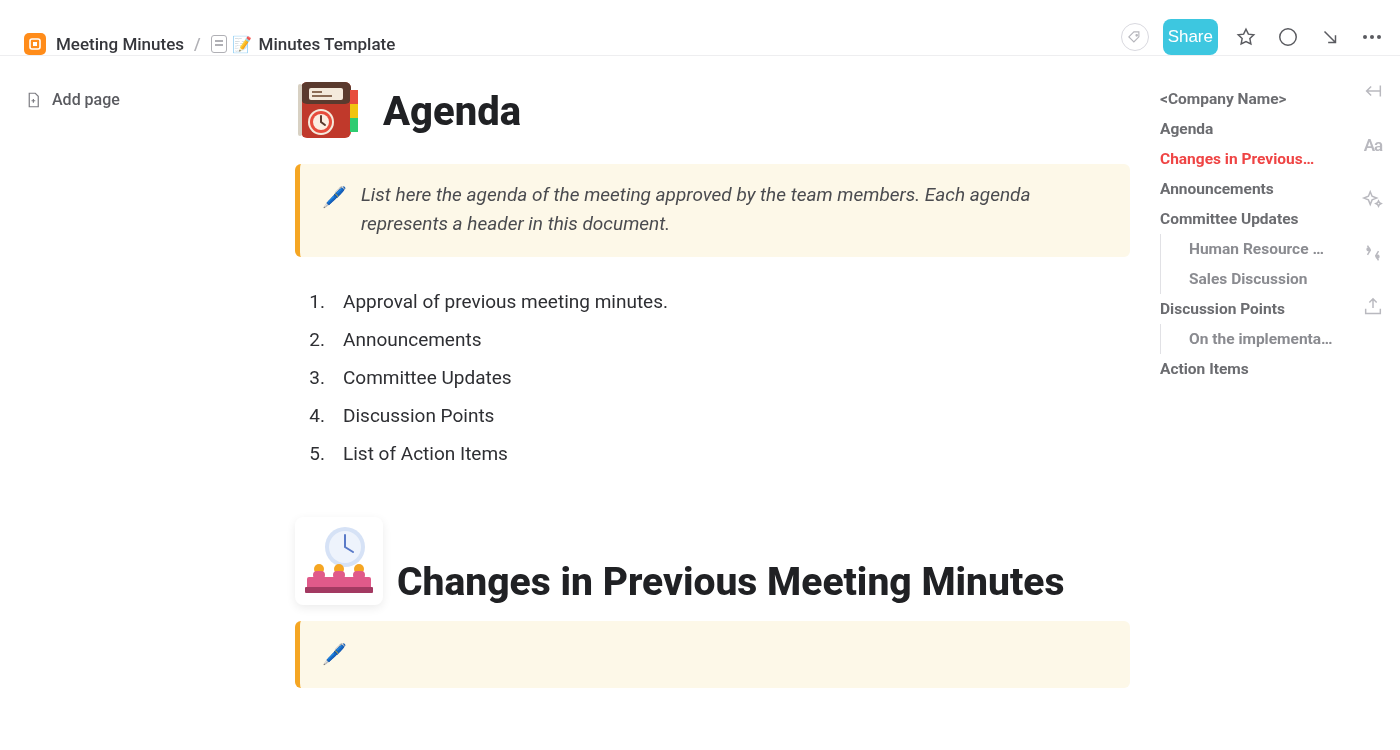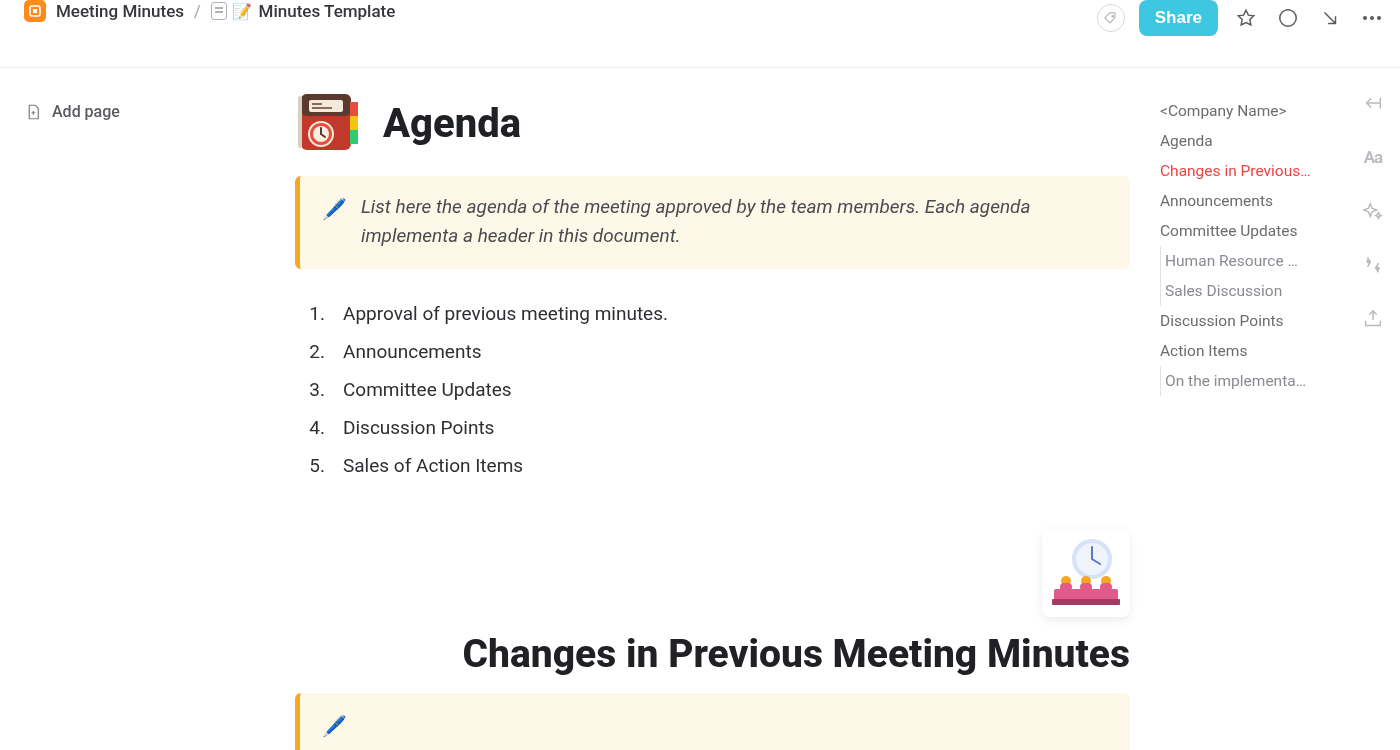--- a/index.html
+++ b/index.html
@@ -1,52 +1,52 @@
 <!DOCTYPE html>
 <html><head>
 <meta charset="utf-8">
 <style>
   * { box-sizing: border-box; margin: 0; padding: 0; }
   html, body { height: 100%; font-family: -apple-system, BlinkMacSystemFont, "Segoe UI", Roboto, Helvetica, Arial, sans-serif; color: #26272b; background:#fff; }
   body { width:1400px; height:750px; overflow:hidden; }
 
   
   .topbar {
-    height:68px; display:flex; align-items:flex-start; justify-content:space-between;
+    height:56px; display:flex; align-items:flex-end; justify-content:space-between;
     padding:0 14px 0 24px; border-bottom:1px solid #eeeef0;
   }
   .breadcrumb { display:flex; align-items:center; gap:10px; font-size:17px; font-weight:500; color:#36373c; }
   .app-icon { width:22px; height:22px; background:#ff8c1a; border-radius:5px; display:flex; align-items:center; justify-content:center; color:#fff; font-weight:700; font-size:12px; }
   .bc-sep { color:#b0b0b5; font-weight:500; }
   .doc-chip { display:flex; align-items:center; gap:6px; }
   .page-glyph { width:16px; height:18px; border:1.5px solid #b0b0b5; border-radius:3px; position:relative; }
   .page-glyph::before, .page-glyph::after { content:""; position:absolute; left:3px; right:3px; height:1.5px; background:#b0b0b5; }
   .page-glyph::before { top:4px; } .page-glyph::after { top:8px; }
   .memo-emoji { font-size:16px; }
   .top-actions { display:flex; align-items:center; gap:14px; }
   .tag-circle { width:28px; height:28px; border:1.5px solid #d9d9df; border-radius:50%; display:flex; align-items:center; justify-content:center; color:#b5b5bb; }
-  .share-btn { background:#3dc7e0; color:#fff; border:none; border-radius:8px; padding:8px 16px; font-size:17px; font-weight:700; cursor:pointer; }
+  .share-btn { background:#3dc7e0; color:#fff; border:none; border-radius:8px; padding:8px 5px; font-size:17px; font-weight:400; cursor:pointer; }
   .icon-btn { width:28px; height:28px; display:flex; align-items:center; justify-content:center; color:#5a5b60; cursor:pointer; }
   .icon-btn svg { width:22px; height:22px; stroke:#5a5b60; stroke-width:1.6; fill:none; }
   .dots { display:flex; gap:3px; }
   .dots span { width:4px; height:4px; background:#5a5b60; border-radius:50%; }
 
   
   .page-body { display:flex; height:calc(100% - 56px); position:relative; }
   .left-rail { width:250px; padding:34px 0 15px 24px; flex:none; }
   .add-page { display:flex; align-items:center; gap:10px; color:#5a5b60; font-size:16px; font-weight:500; cursor:pointer; }
   .add-page svg { width:18px; height:18px; stroke:#7c7c82; stroke-width:1.6; fill:none; }
 
   .doc-col { flex:1; padding:10px 0 0 45px; max-width:880px; }
 
   
   .outline { position:absolute; left:1160px; top:28px; width:190px; font-size:15.5px; color:#6b6c70; }
-  .outline .o-item { padding:6px 0; cursor:pointer; white-space:nowrap; overflow:hidden; text-overflow:ellipsis; font-weight:400; }
+  .outline .o-item { padding:6px 0; cursor:pointer; white-space:nowrap; overflow:hidden; text-overflow:ellipsis; font-weight:700; }
   .outline .active { color:#ef4444; }
-  .outline .sub { padding-left:4px; border-left:1.5px solid #e1e1e5; color:#8a8b90; font-weight:400; }
+  .outline .sub { padding-left:28px; border-left:1.5px solid #e1e1e5; color:#8a8b90; font-weight:700; }
 
   
   .toolrail { position:absolute; right:14px; top:22px; display:flex; flex-direction:column; gap:28px; color:#b9b9bf; }
   .toolrail .t-icon { width:26px; height:26px; display:flex; align-items:center; justify-content:center;text-align:center; }
   .toolrail svg { width:22px; height:22px; stroke:#b9b9bf; stroke-width:1.6; fill:none; }
   .aa { font-size:17px; font-weight:600; color:#b9b9bf; letter-spacing:-1px; }
 
   
   .section { margin-top:10px; }
   .h1-row { display:flex; align-items:center; gap:18px; margin-bottom:18px; }
@@ -59,21 +59,21 @@
     padding:16px 22px 18px 22px; display:flex; gap:14px; align-items:flex-start;
     font-size:19px; font-style:italic; color:#4a4b4f; line-height:1.55;
   }
   .callout .pen { font-style:normal; font-size:20px; margin-top:2px; color:#56585c; }
 
   .olist { margin:26px 0 40px 12px; font-size:19px; color:#2e2f33; line-height:2.0; }
   .olist .row { display:flex; gap:18px; }
   .olist .num { width:18px; text-align:right; }
 
   .section2 { margin-top:44px; }
-  .h2-row { display:flex; align-items:flex-end; gap:14px; margin-bottom:16px;flex-direction:column; }
+  .h2-row { display:flex; align-items:flex-end; gap:14px; margin-bottom:16px; }
   .h2-icon-box { width:88px; height:88px; border-radius:8px; box-shadow:0 3px 10px rgba(0,0,0,.08); background:#fff; display:flex; align-items:center; justify-content:center; position:relative; }
 
   
   svg { overflow:visible; }
 </style>
 </head>
 <body>
 
 <div class="topbar">
   <div class="breadcrumb">
@@ -155,21 +155,21 @@
             <circle cx="26" cy="46" r="8" fill="#fceee2"></circle>
             <path d="M26 40v6l4 3" stroke="#5a3a2e" stroke-width="2" fill="none" stroke-linecap="round"></path>
             <rect x="3" y="8" width="4" height="52" rx="2" fill="#d8d1c3"></rect>
           </svg>
         </span>
         <span class="h1-text">Agenda</span>
       </div>
 
       <div class="callout">
         <span class="pen">🖊️</span>
-        <span>List here the agenda of the meeting approved by the team members. Each agenda implementa a header in this document.</span>
+        <span>List here the agenda of the meeting approved by the team members. Each agenda represents a header in this document.</span>
       </div>
 
       <div class="olist">
         <div class="row">
             <span class="num">1.</span>
             <span>Approval of previous meeting minutes.</span>
           </div>
         <div class="row">
             <span class="num">2.</span>
             <span>Announcements</span>
@@ -177,21 +177,21 @@
         <div class="row">
             <span class="num">3.</span>
             <span>Committee Updates</span>
           </div>
         <div class="row">
             <span class="num">4.</span>
             <span>Discussion Points</span>
           </div>
         <div class="row">
             <span class="num">5.</span>
-            <span>Sales of Action Items</span>
+            <span>List of Action Items</span>
           </div>
       </div>
     </div>
 
     <div class="section2">
       <div class="h2-row">
         <span class="h2-icon-box">
           <svg width="80" height="80" viewBox="0 0 80 80">
             <circle cx="46" cy="26" r="20" fill="#d6e2f6"></circle>
             <circle cx="46" cy="26" r="16" fill="#eef3fc"></circle>
@@ -218,22 +218,22 @@
 
   <div class="outline">
     <div class="o-item">&lt;Company Name&gt;</div>
     <div class="o-item">Agenda</div>
     <div class="o-item active">Changes in Previous…</div>
     <div class="o-item">Announcements</div>
     <div class="o-item">Committee Updates</div>
     <div class="o-item sub">Human Resource …</div>
     <div class="o-item sub">Sales Discussion</div>
     <div class="o-item">Discussion Points</div>
+    <div class="o-item sub">On the implementa…</div>
     <div class="o-item">Action Items</div>
-    <div class="o-item sub">On the implementa…</div>
   </div>
 
   <div class="toolrail">
     <span class="t-icon">
       <svg viewBox="0 0 24 24">
           <path d="M20 12H6M10 7l-5 5 5 5"></path>
           <path d="M20 6v12" stroke-width="1.6"></path>
         </svg>
     </span>
     <span class="t-icon aa">Aa</span>

